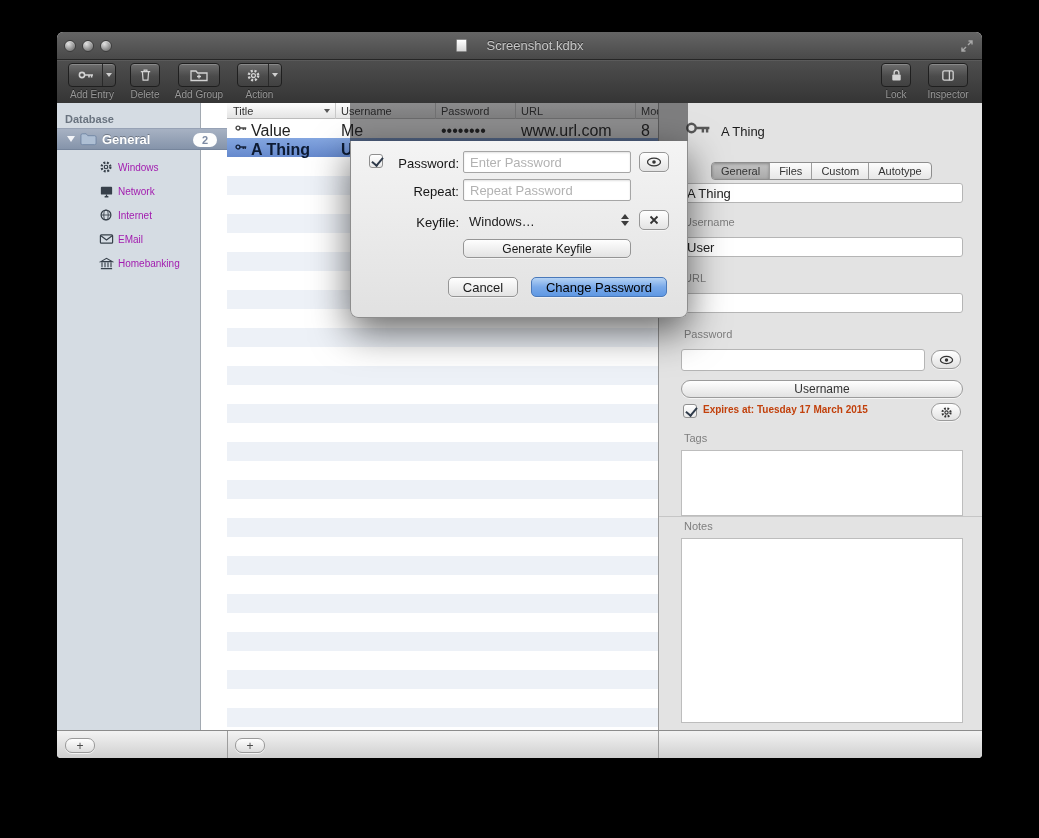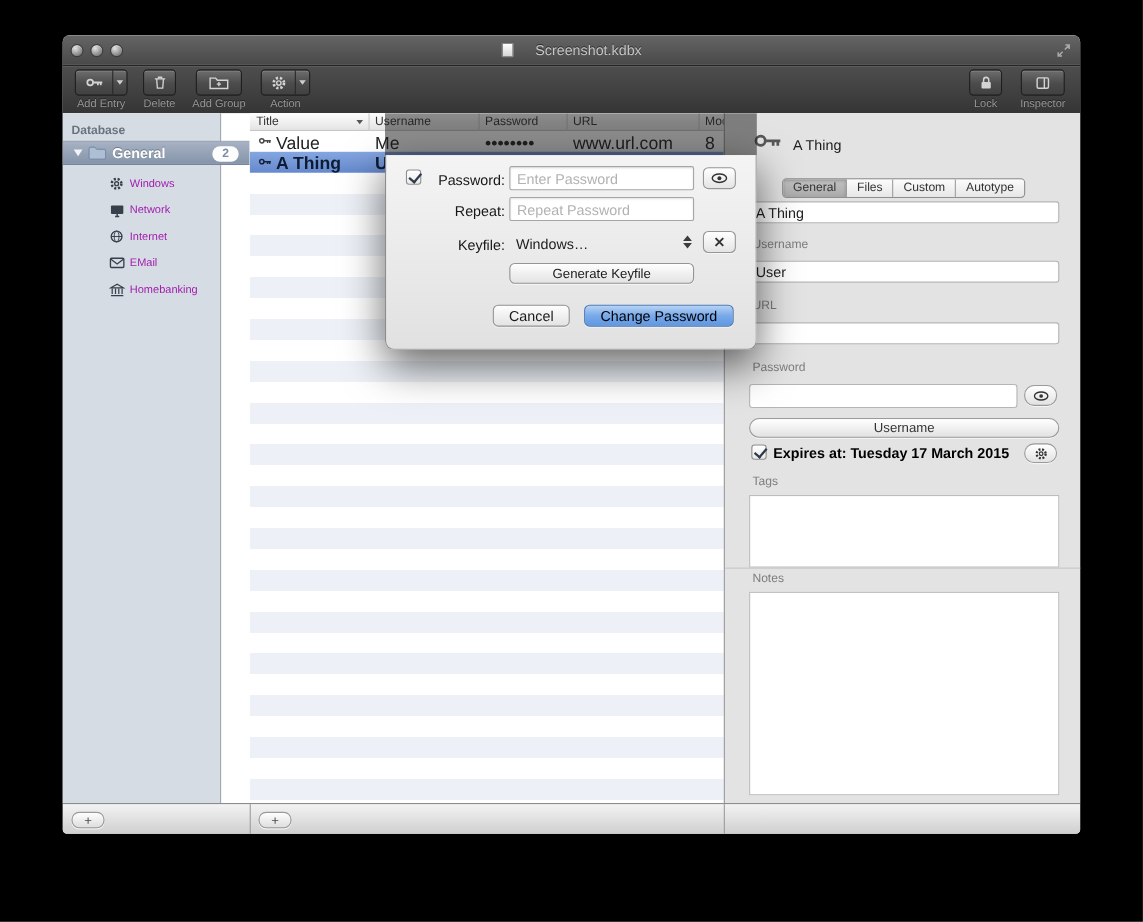--- a/index.html
+++ b/index.html
@@ -108,21 +108,21 @@
     overflow:hidden;background:linear-gradient(#fcfcfc,#e7e7e7);font-size:11px;color:#333}
   .tab{padding:0 9px;display:flex;align-items:center;border-right:1px solid #9e9e9e;white-space:nowrap}
   .tab:last-child{border-right:none}
   .tab.selected{background:linear-gradient(#c3c3c3,#aaaaaa);box-shadow:inset 0 1px 3px rgba(0,0,0,.28)}
   .insp-label{position:absolute;left:25px;font-size:11px;color:#7e7e7e}
   .insp-field{position:absolute;left:22px;width:282px;height:20px;background:#fff;border:1px solid #b5b5b5;
     border-radius:3px;font-size:13px;color:#222;padding:0 5px;outline:none}
   .capsule{position:absolute;border-radius:9px;background:linear-gradient(#ffffff,#e2e2e2);border:1px solid #9b9b9b;
     display:flex;align-items:center;justify-content:center;color:#333;font-size:12px;
     box-shadow:0 1px 0 rgba(255,255,255,.6)}
-  .expires-label{position:absolute;left:44px;top:301px;font-size:13px;font-weight:600;color:#000000;white-space:nowrap}
+  .expires-label{position:absolute;left:44px;top:301px;font-size:10px;font-weight:600;color:#c2410c;white-space:nowrap}
   .insp-box{position:absolute;left:22px;width:282px;background:#fff;border:1px solid #bdbdbd;resize:none;outline:none;
     font-size:12px;font-family:"Liberation Sans",sans-serif;color:#222;padding:3px}
   .insp-div{position:absolute;left:0;top:413px;width:324px;height:1px;background:#c6c6c6}
 
   
   .bottombar{position:absolute;left:0;top:698px;width:925px;height:28px;
     background:linear-gradient(#f3f3f3,#cfcfcf);border-top:1px solid #8c8c8c}
   .plus-btn{position:absolute;top:7px;width:30px;height:15px;border-radius:7px;
     background:linear-gradient(#fefefe,#dedede);border:1px solid #9a9a9a;color:#4a4a4a;
     font-size:12px;line-height:12px;display:flex;align-items:center;justify-content:center;

